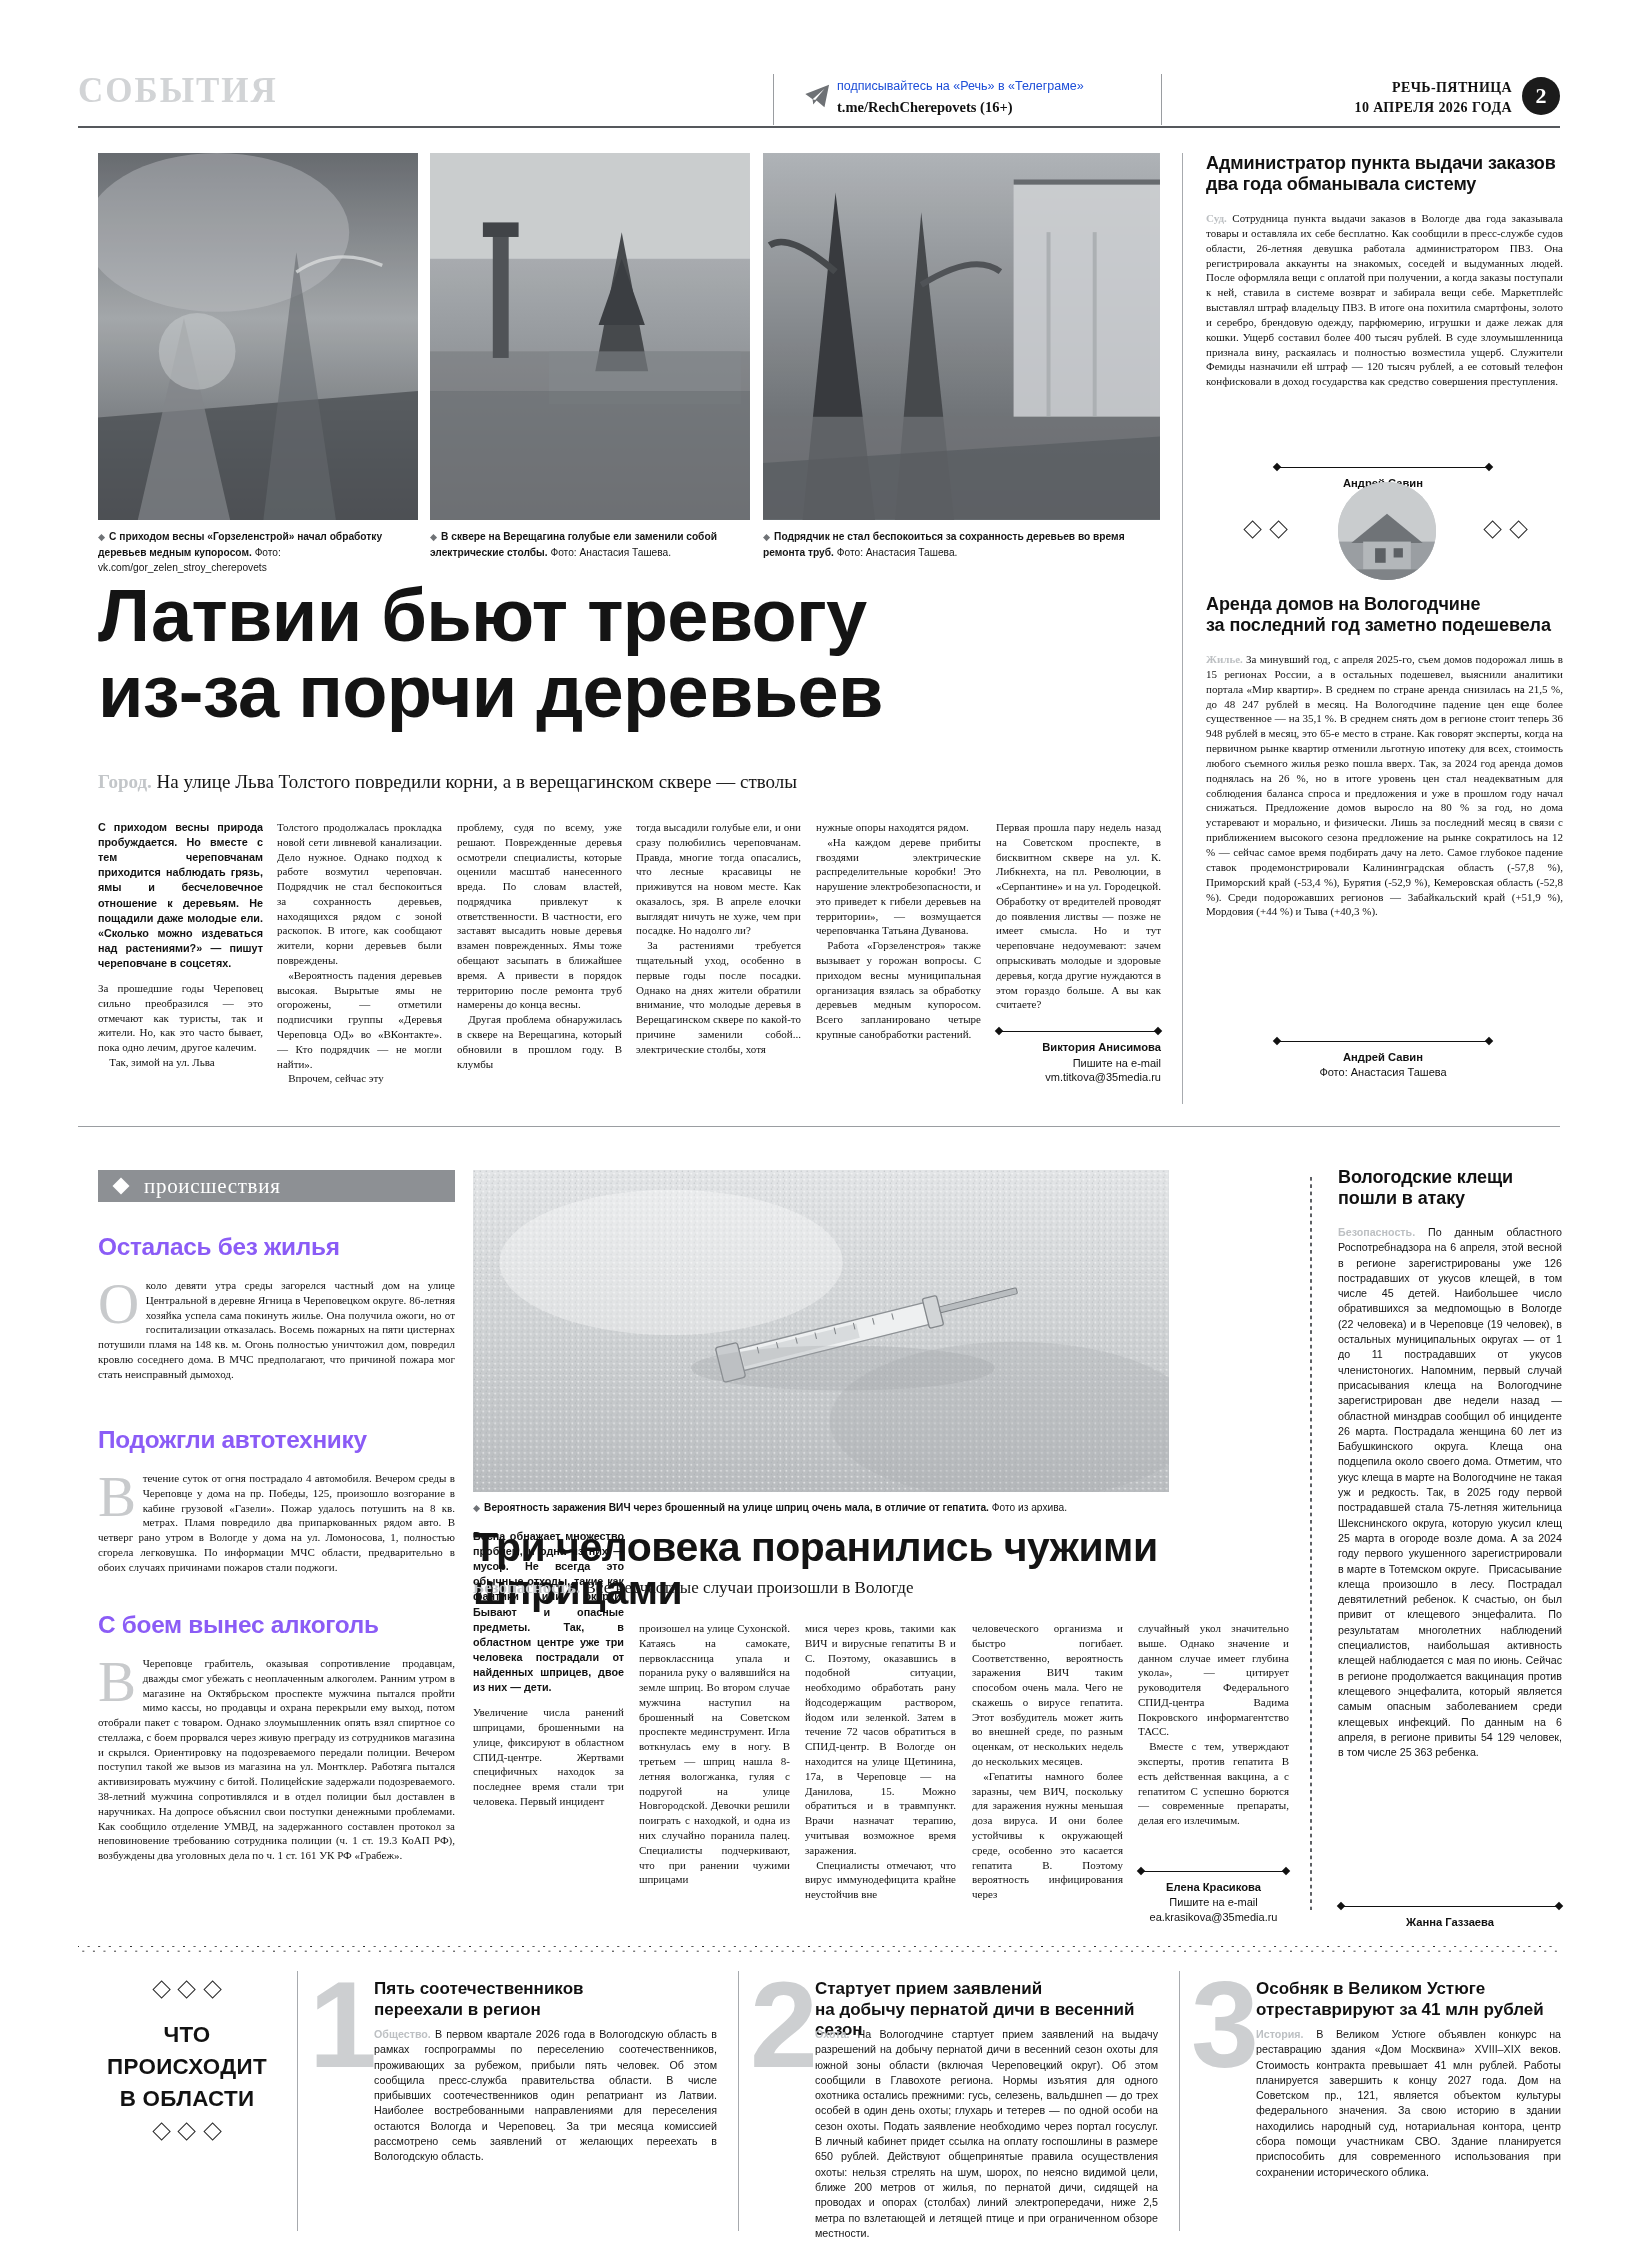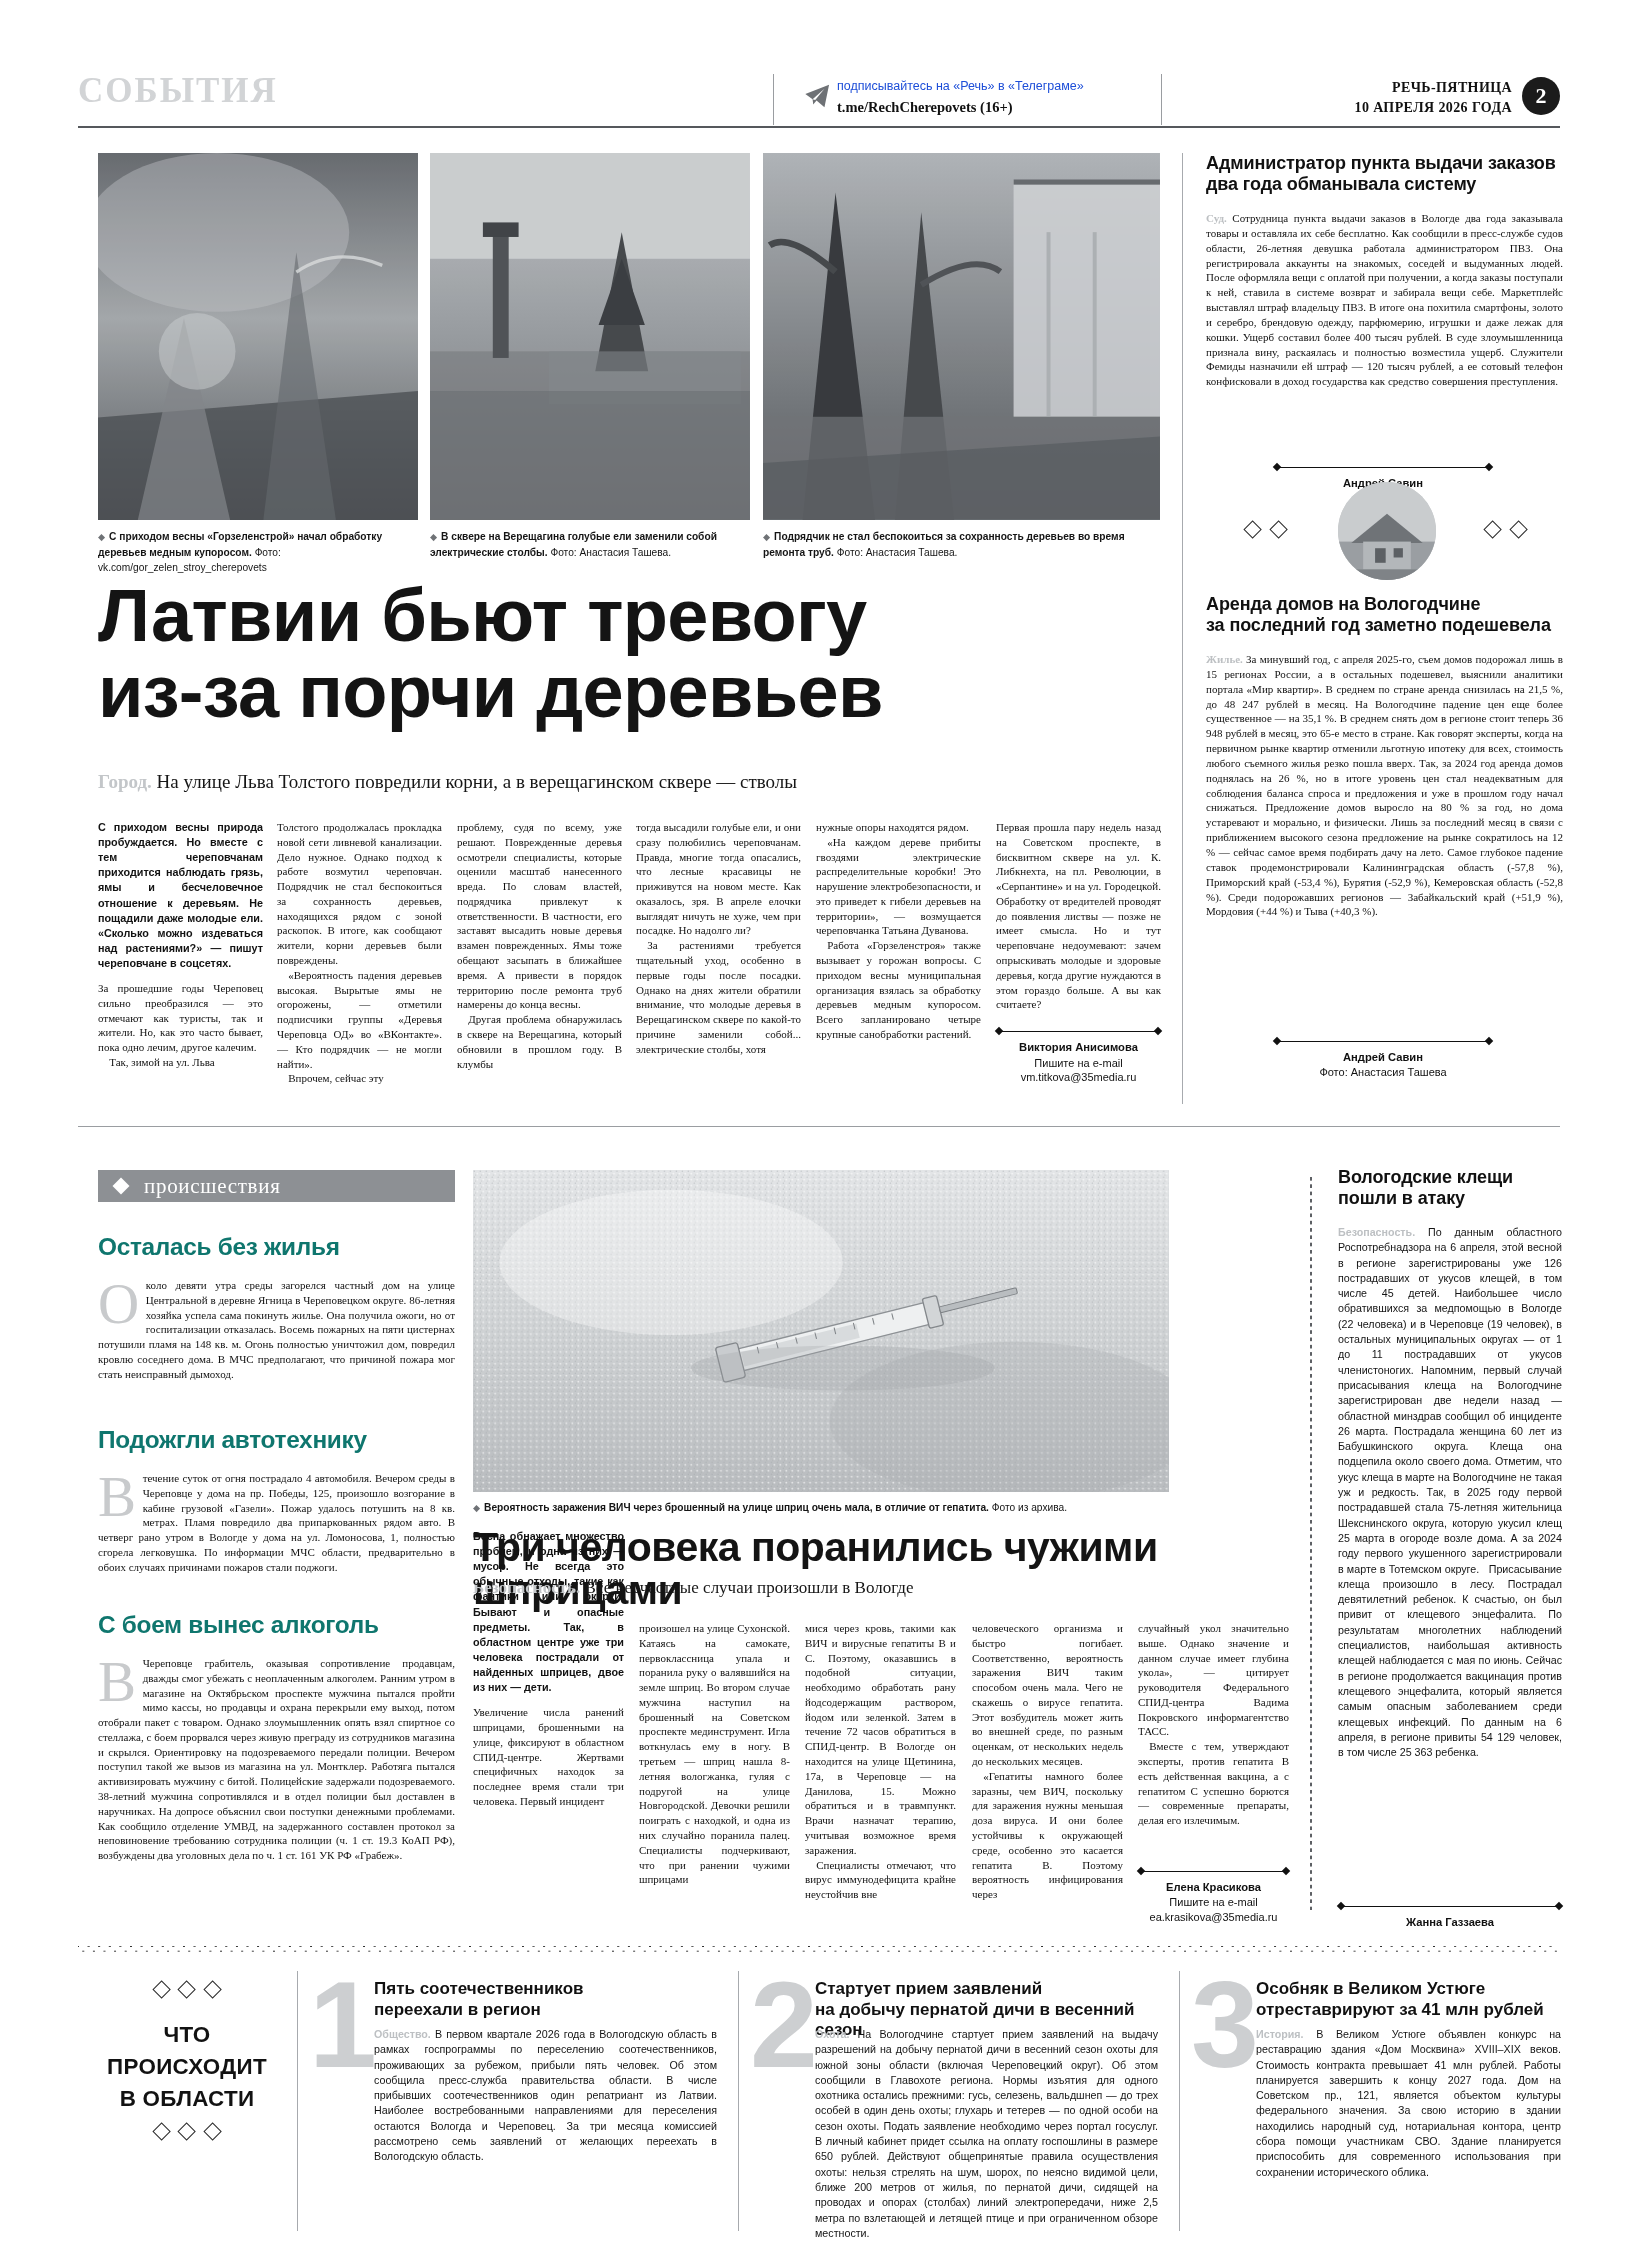--- a/index.html
+++ b/index.html
@@ -60,21 +60,21 @@
   .dia-o{width:11.2px;height:11.2px;border:1.3px solid #2b2b2b;transform:rotate(45deg);}
 
   .circle-photo{position:absolute;border-radius:50%;overflow:hidden;background:#c6c9cb;}
 
   
   .sec-bar{position:absolute;background:#8d9094;display:flex;align-items:center;}
   .sec-bar .d{width:12px;height:12px;background:#fff;transform:rotate(45deg);margin-left:17px;}
   .sec-bar .t{font-family:"Liberation Serif",serif;font-size:21px;color:#fff;margin-left:17px;letter-spacing:0.7px;}
 
   
-  .subhead{position:absolute;font-family:"Liberation Sans",sans-serif;font-weight:bold;font-size:24.4px;color:#0f766e;letter-spacing:-0.3px;}
+  .subhead{position:absolute;font-family:"Liberation Sans",sans-serif;font-weight:bold;font-size:24.4px;color:#8b5cf6;letter-spacing:-0.3px;}
   .dropcap{float:left;font-family:"Liberation Serif",serif;font-size:57px;line-height:.76;font-weight:normal;
       color:#c8cacc;margin:4px 6.6px -1.3px 0;}
 
   
   .headline2{position:absolute;font-family:"Liberation Sans",sans-serif;font-weight:bold;font-size:41px;
      line-height:1.05;color:#141414;letter-spacing:-0.5px;}
   .lede2{position:absolute;font-family:"Liberation Serif",serif;font-size:17px;color:#161616;}
   .lede2 .rubric{color:#c3c6c9;font-weight:bold;}
 
   
@@ -236,21 +236,21 @@
   </div>
 
   <div class="col" style="left:816px;top:820px;width:165px;height:280px;overflow:hidden;">
     <p class="first">нужные опоры находятся рядом.</p>
     <p>«На каждом дереве прибиты гвоздями электрические распределительные коробки! Это нарушение электробезопасности, и это приведет к гибели деревьев на территории», — возмущается череповчанка Татьяна Дуванова.</p>
     <p>Работа «Горзеленстроя» также вызывает у горожан вопросы. С приходом весны муниципальная организация взялась за обработку деревьев медным купоросом. Всего запланировано четыре крупные санобработки растений.</p>
   </div>
 
   <div class="col" style="left:996px;top:820px;width:165px;">
     <p class="first">Первая прошла пару недель назад на Советском проспекте, в бисквитном сквере на ул. К. Либкнехта, на пл. Революции, в «Серпантине» и на ул. Городецкой. Обработку от вредителей проводят до появления листвы — позже не имеет смысла. Но и тут череповчане недоумевают: зачем опрыскивать молодые и здоровые деревья, когда другие нуждаются в этом гораздо больше. А вы как считаете?</p>
-    <div class="byline" style="margin-top:14.5px;">
+    <div class="byline" style="margin-top:14.5px;text-align:right;">
       <div class="rule">
           <i></i>
         </div>
       <div class="nm">Виктория Анисимова</div>
       <div class="em">Пишите на e-mail</div>
       <div class="em">vm.titkova@35media.ru</div>
     </div>
   </div>
 
   <div class="vrule" style="left:1182px;top:153px;height:951px;"></div>

